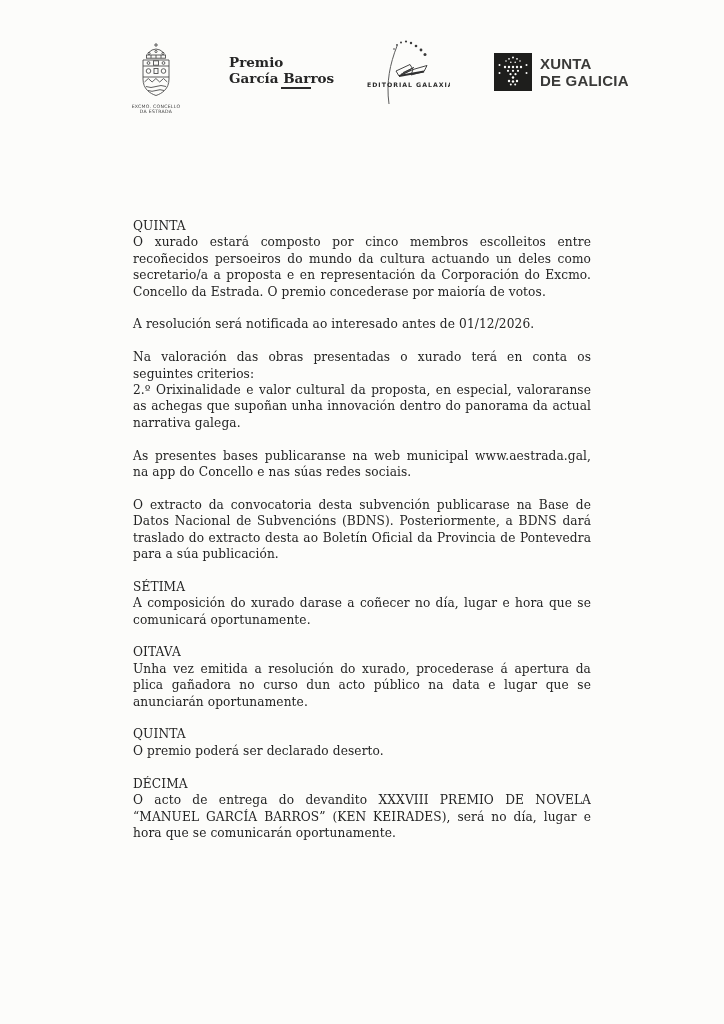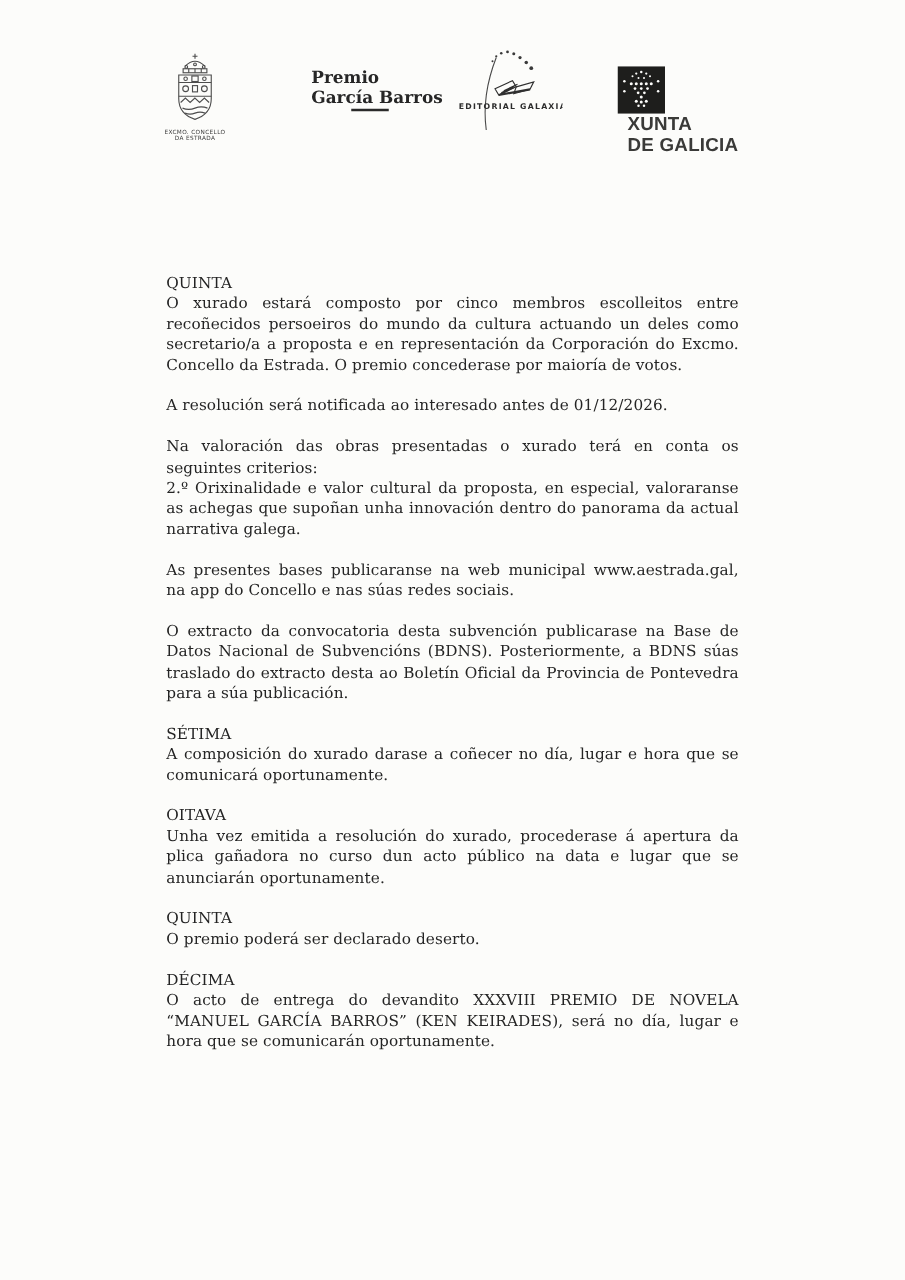--- a/index.html
+++ b/index.html
@@ -15,29 +15,29 @@
 
   
   .logo{position:absolute;}
   .logo-concello{left:130px;top:42px;width:52px;text-align:center;}
   .logo-concello .caption{
     font-family:"DejaVu Sans", sans-serif;
     font-size:4.6px;letter-spacing:.3px;color:#3c3c3c;line-height:5.4px;
     margin-top:2px;white-space:nowrap;
   }
   .logo-premio{left:229px;top:55px;width:86px;}
-  .premio-row{display:flex;align-items:flex-start;margin-left:20px;}
+  .premio-row{display:flex;align-items:flex-start;}
   .premio-text{
     font-family:"DejaVu Serif", serif;font-weight:bold;
     font-size:13.5px;line-height:15.5px;color:#262626;white-space:nowrap;
   }
   .premio-face{margin-left:6px;margin-top:1px;}
   .barros-underline{width:30px;height:1.6px;background:#2a2a2a;margin-left:52px;margin-top:1px;}
   .logo-galaxia{left:366px;top:36px;width:84px;}
-  .logo-xunta{left:494px;top:53px;display:flex;align-items:flex-start;flex-direction:column;}
+  .logo-xunta{left:494px;top:53px;display:flex;align-items:center;}
   .xunta-text{
     font-family:"Liberation Sans", sans-serif;font-weight:700;
     font-size:15px;line-height:17px;color:#3a3a38;letter-spacing:.2px;
     margin-left:8px;white-space:nowrap;
   }
 
   
   .doc{
     position:absolute;left:133px;top:218px;width:458px;
     font-size:12.2px;line-height:16.4px;text-align:justify;
@@ -175,21 +175,21 @@
         <div class="para-group">
           <p class="para">Na valoración das obras presentadas o xurado terá en conta os seguintes criterios:</p>
           <p class="para">2.º Orixinalidade e valor cultural da proposta, en especial, valoraranse as achegas que supoñan unha innovación dentro do panorama da actual narrativa galega.</p>
         </div>
       </section>
       <section>
         <div class="para-group">
           <p class="para">As presentes bases publicaranse na web municipal www.aestrada.gal, na app do Concello e nas súas redes sociais.</p>
         </div>
         <div class="para-group">
-          <p class="para">O extracto da convocatoria desta subvención publicarase na Base de Datos Nacional de Subvencións (BDNS). Posteriormente, a BDNS súas traslado do extracto desta ao Boletín Oficial da Provincia de Pontevedra para a súa publicación.</p>
+          <p class="para">O extracto da convocatoria desta subvención publicarase na Base de Datos Nacional de Subvencións (BDNS). Posteriormente, a BDNS dará traslado do extracto desta ao Boletín Oficial da Provincia de Pontevedra para a súa publicación.</p>
         </div>
       </section>
       <section>
         <div class="sec-heading">SÉTIMA</div>
         <div class="para-group">
           <p class="para">A composición do xurado darase a coñecer no día, lugar e hora que se comunicará oportunamente.</p>
         </div>
       </section>
       <section>
         <div class="sec-heading">OITAVA</div>

